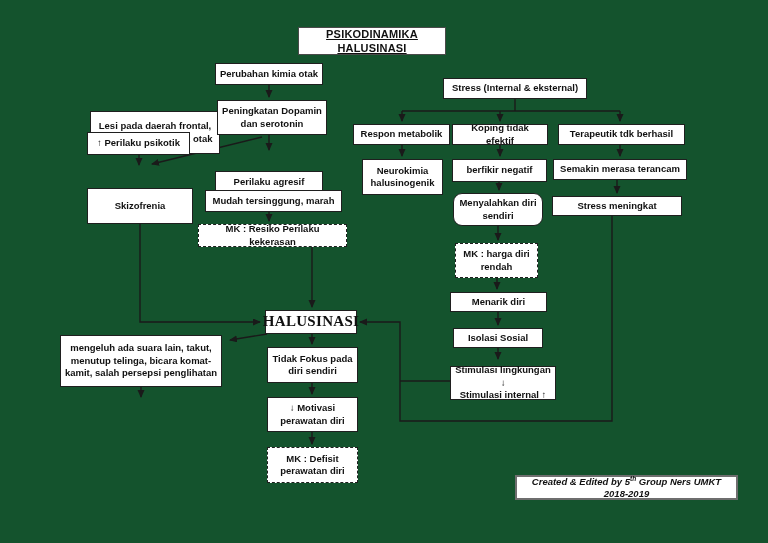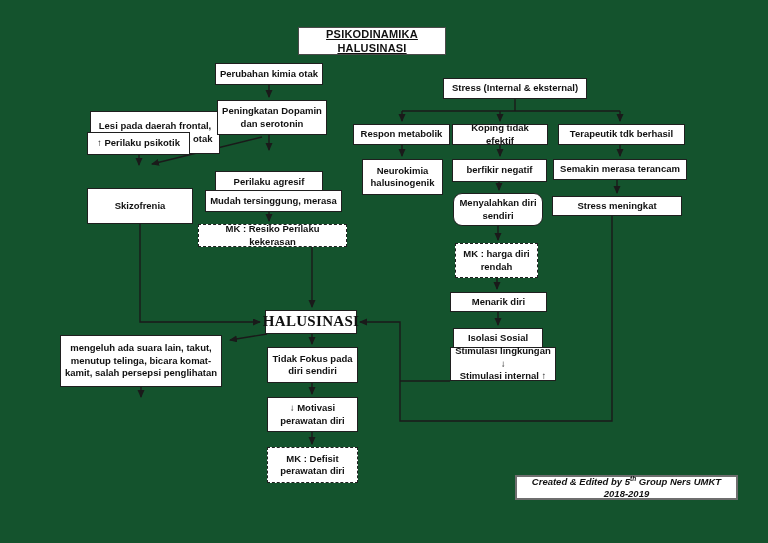--- a/index.html
+++ b/index.html
@@ -84,41 +84,41 @@
 
   <div class="node" style="left:90px;top:77px;width:130px;height:43px;margin-top:34px;">Lesi pada daerah frontal,
 temporan dan limbik otak</div>
   <div class="node" style="left:87px;top:132px;width:103px;height:23px;">↑ Perilaku psikotik</div>
   <div class="node" style="left:87px;top:168px;width:106px;height:36px;margin-top:20px;">Skizofrenia</div>
 
   <div class="node" style="left:215px;top:63px;width:108px;height:22px;">Perubahan kimia otak</div>
   <div class="node" style="left:217px;top:100px;width:110px;height:35px;">Peningkatan Dopamin
 dan serotonin</div>
   <div class="node" style="left:215px;top:153px;width:108px;height:22px;margin-top:18px;">Perilaku agresif</div>
-  <div class="node" style="left:205px;top:190px;width:137px;height:22px;">Mudah tersinggung, merasa</div>
+  <div class="node" style="left:205px;top:190px;width:137px;height:22px;">Mudah tersinggung, marah</div>
   <div class="node dashed" style="left:198px;top:224px;width:149px;height:23px;">MK : Resiko Perilaku kekerasan</div>
 
   <div class="node" style="left:443px;top:78px;width:144px;height:21px;">Stress (Internal &amp; eksternal)</div>
   <div class="node" style="left:353px;top:124px;width:97px;height:21px;">Respon metabolik</div>
   <div class="node" style="left:452px;top:124px;width:96px;height:21px;">Koping tidak efektif</div>
   <div class="node" style="left:558px;top:124px;width:127px;height:21px;">Terapeutik tdk berhasil</div>
 
   <div class="node" style="left:362px;top:159px;width:81px;height:36px;">Neurokimia
 halusinogenik</div>
   <div class="node" style="left:452px;top:159px;width:95px;height:23px;">berfikir negatif</div>
   <div class="node" style="left:553px;top:159px;width:134px;height:21px;">Semakin merasa terancam</div>
 
   <div class="node" style="left:453px;top:193px;width:90px;height:33px;border-radius:9px;">Menyalahkan diri
 sendiri</div>
   <div class="node" style="left:552px;top:196px;width:130px;height:20px;">Stress meningkat</div>
   <div class="node dashed" style="left:455px;top:243px;width:83px;height:35px;">MK : harga diri
 rendah</div>
   <div class="node" style="left:450px;top:292px;width:97px;height:20px;">Menarik diri</div>
   <div class="node" style="left:453px;top:328px;width:90px;height:20px;">Isolasi Sosial</div>
-  <div class="node" style="left:450px;top:347px;width:106px;height:34px;">Stimulasi lingkungan ↓
+  <div class="node" style="left:450px;top:366px;width:106px;height:34px;">Stimulasi lingkungan ↓
 Stimulasi internal ↑</div>
 
   <div class="node halu" style="left:265px;top:310px;width:92px;height:24px;">HALUSINASI</div>
   <div class="node" style="left:267px;top:347px;width:91px;height:36px;">Tidak Fokus pada
 diri sendiri</div>
   <div class="node" style="left:267px;top:397px;width:91px;height:35px;">↓ Motivasi
 perawatan diri</div>
   <div class="node dashed" style="left:267px;top:447px;width:91px;height:36px;">MK : Defisit
 perawatan diri</div>
 

